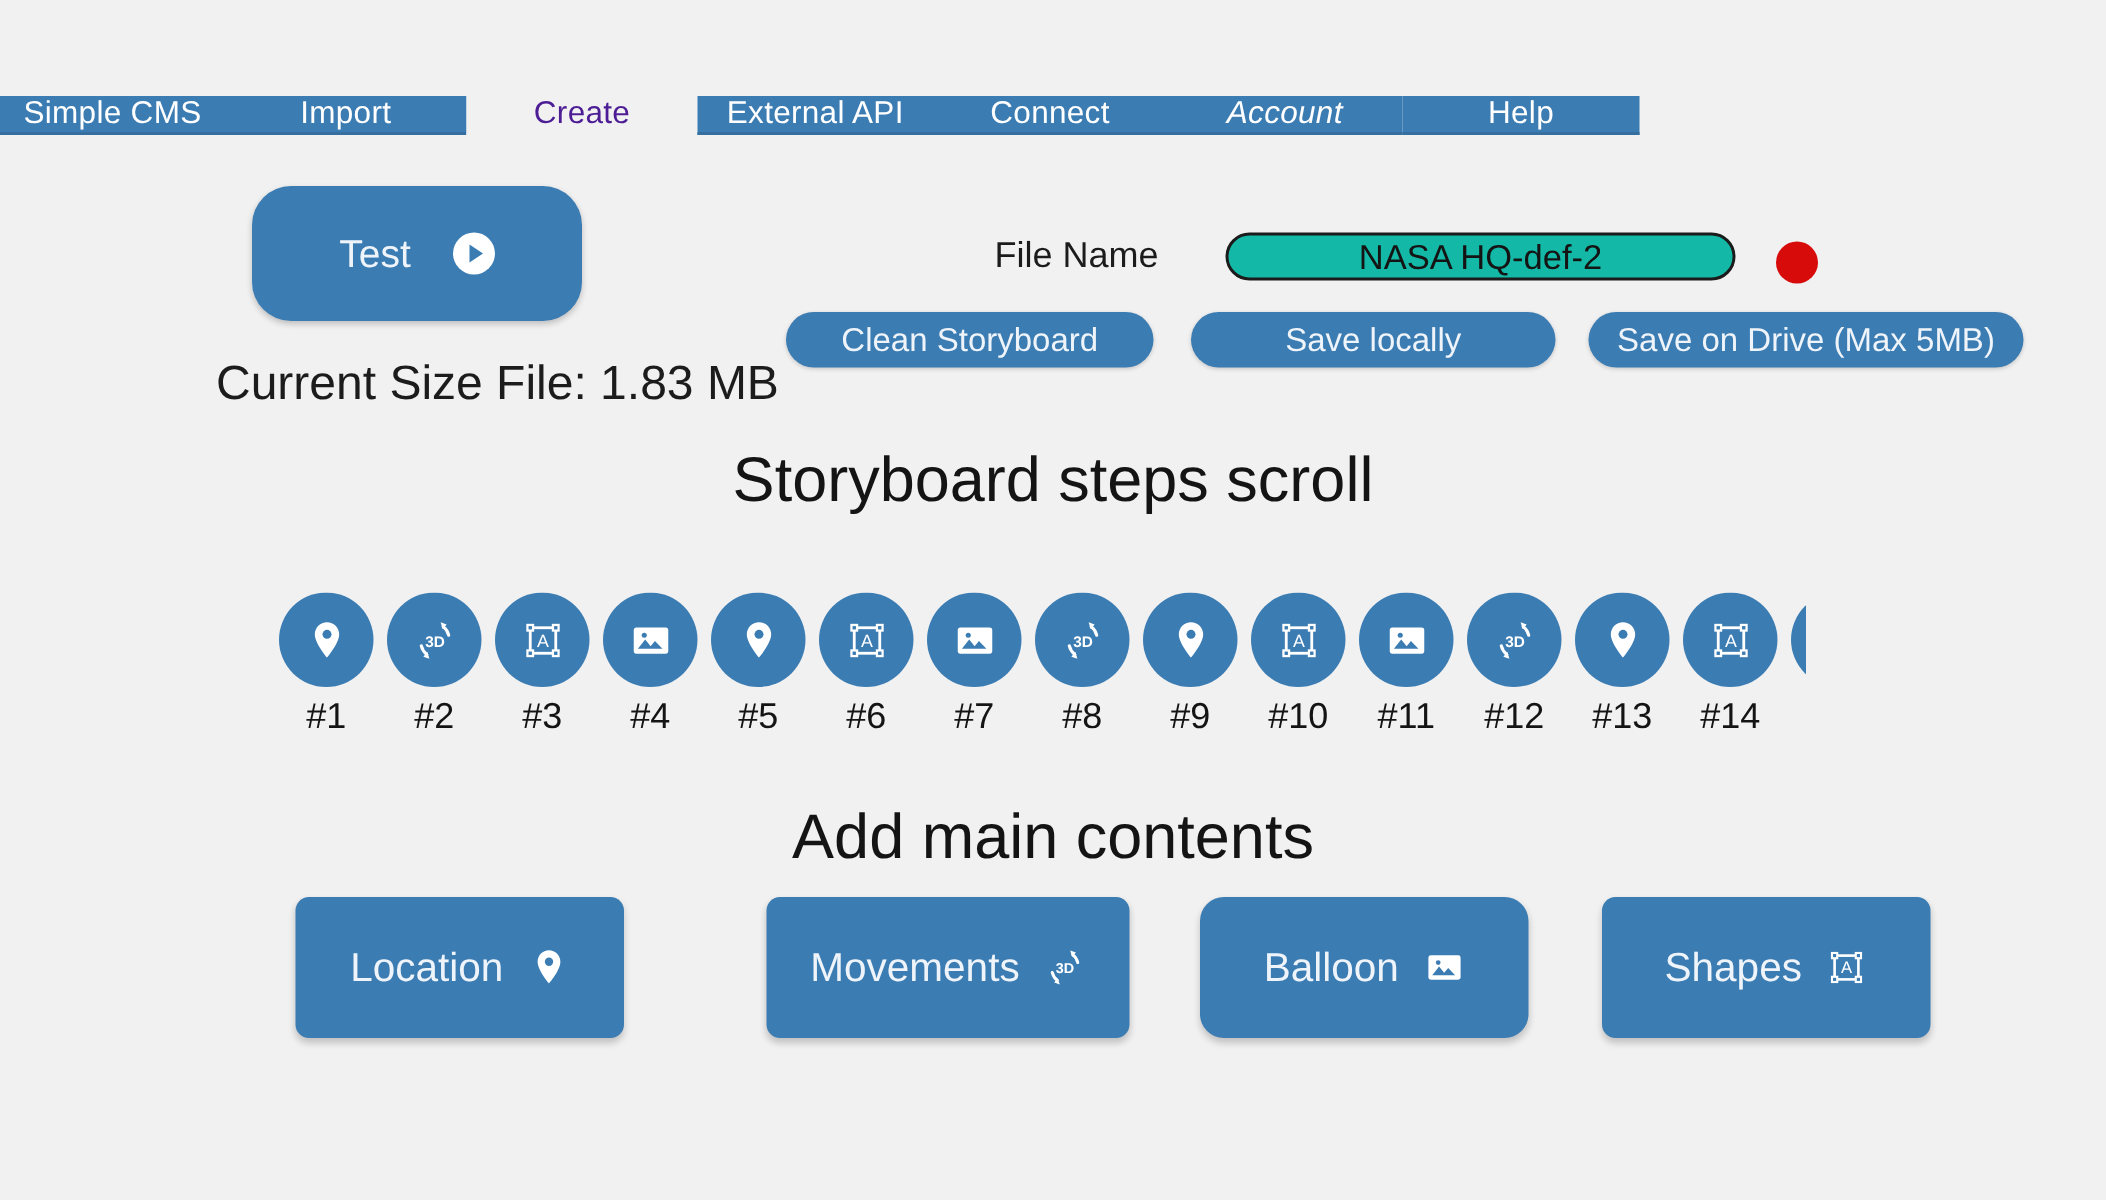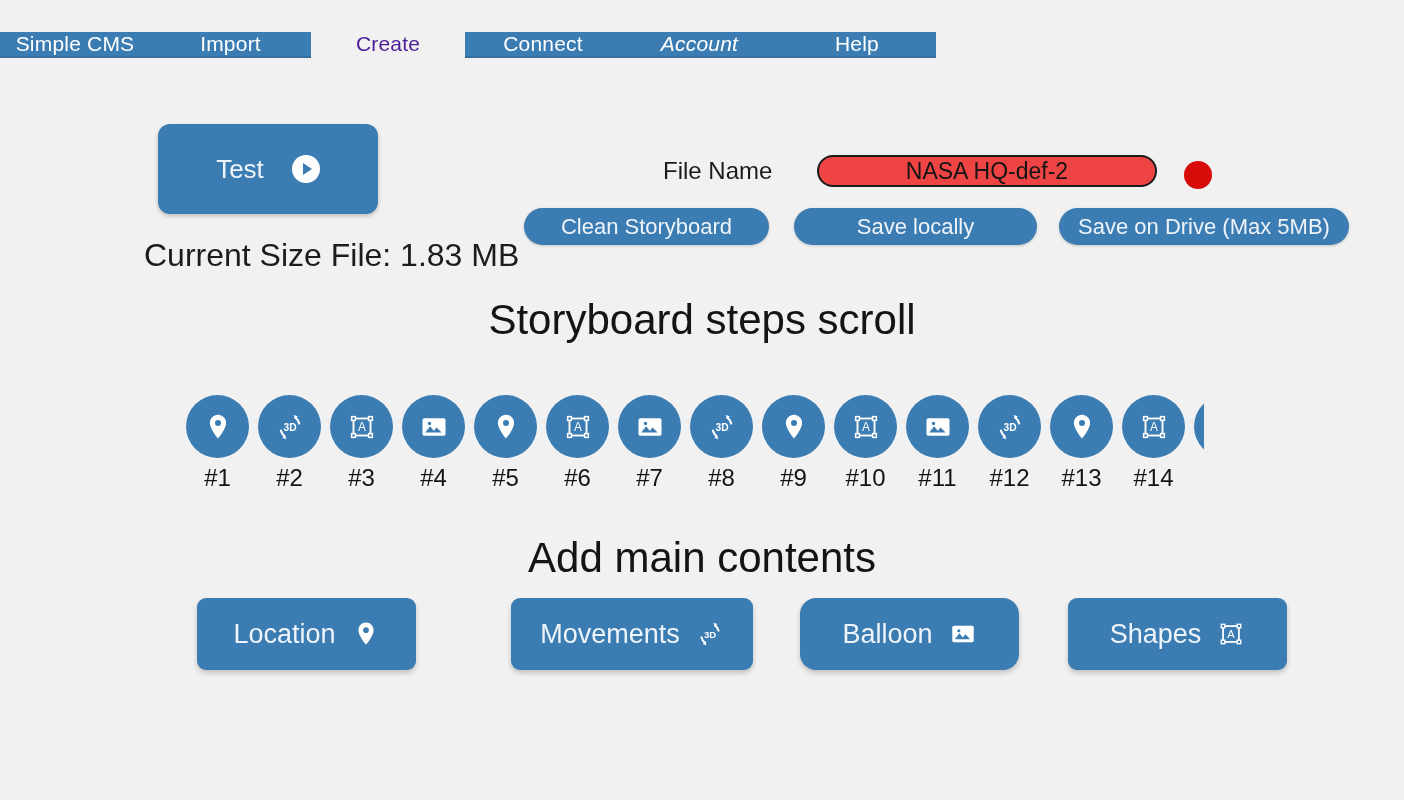--- a/index.html
+++ b/index.html
@@ -9,21 +9,21 @@
     font-family:"Liberation Sans", sans-serif;
     color:#202020;
     overflow:hidden;
     position:relative;
   }
 
   
   .navbar{
     position:absolute;left:0;top:0;width:1404px;height:90px;
     background:#f1f1f1;
-    display:flex;align-items:center;
+    display:flex;align-items:flex-end;
     box-sizing:border-box;
   }
   .nav-item{
     display:flex;align-items:center;justify-content:center;
     background:#3b7cb3;
     color:#ffffff;
     font-size:21px;
     letter-spacing:.2px;
     box-sizing:border-box;
     border-bottom:2px solid #356f9f;
@@ -31,24 +31,24 @@
     white-space:nowrap;
   }
   .nav-item.active{
     background:#f1f1f1;
     color:#4c1d95;
     border-bottom:2px solid #f1f1f1;
   }
 
   
   .test-btn{
-    position:absolute;left:158px;top:124px;
+    position:absolute;left:168px;top:124px;
     width:220px;height:90px;
     background:#3b7cb3;
-    border-radius:12px;
+    border-radius:26px;
     display:flex;align-items:center;justify-content:center;
     gap:28px;
     cursor:pointer;
     box-shadow:0 2px 4px rgba(0,0,0,.22);
     box-sizing:border-box;
   }
   .test-btn .label{color:#eef4f9;font-size:26px;}
   .play-circle{
     width:28px;height:28px;border-radius:50%;
     background:#ffffff;
@@ -69,21 +69,21 @@
 
   .file-name-label{
     position:absolute;left:663px;top:157px;
     font-size:24px;color:#1c1c1c;
   }
   .file-name-input{
     position:absolute;left:817px;top:155px;
     width:340px;height:32px;
     border:2px solid #1b1b1b;
     border-radius:18px;
-    background:#ef4444;
+    background:#14b8a6;
     text-align:center;
     font-family:"Liberation Sans", sans-serif;
     font-size:23px;color:#141414;
     box-sizing:border-box;
     outline:none;
     padding:0 10px;
   }
   .rec-dot{
     position:absolute;left:1184px;top:161px;
     width:28px;height:28px;border-radius:50%;
@@ -130,21 +130,21 @@
     width:63px;height:63px;border-radius:50%;
     background:#3b7cb3;
     display:flex;align-items:center;justify-content:center;
   }
   .step-label{
     margin-top:6px;font-size:24px;color:#141414;
   }
 
   
   .content-btn{
-    position:absolute;top:598px;height:72px;
+    position:absolute;top:598px;height:94px;
     background:#3b7cb3;
     border-radius:9px;
     display:flex;align-items:center;justify-content:center;
     gap:16px;
     color:#eef4f9;font-size:27px;
     cursor:pointer;
     box-shadow:0 3px 5px rgba(0,0,0,.20);
     box-sizing:border-box;
   }
   #btn-location{left:197px;width:219px;}
@@ -159,20 +159,23 @@
 
 <div class="navbar">
     <div class="nav-item" style="width: 150px;">
       <span>Simple CMS</span>
     </div>
     <div class="nav-item" style="width: 161px;">
       <span>Import</span>
     </div>
     <div class="nav-item active" style="width: 154px;">
       <span>Create</span>
+    </div>
+    <div class="nav-item" style="width: 157px;">
+      <span>External API</span>
     </div>
     <div class="nav-item" style="width: 156px;">
       <span>Connect</span>
     </div>
     <div class="nav-item" style="width: 157px; font-style: italic;">
       <span>Account</span>
     </div>
     <div class="nav-item" style="width: 158px;">
       <span>Help</span>
     </div>

